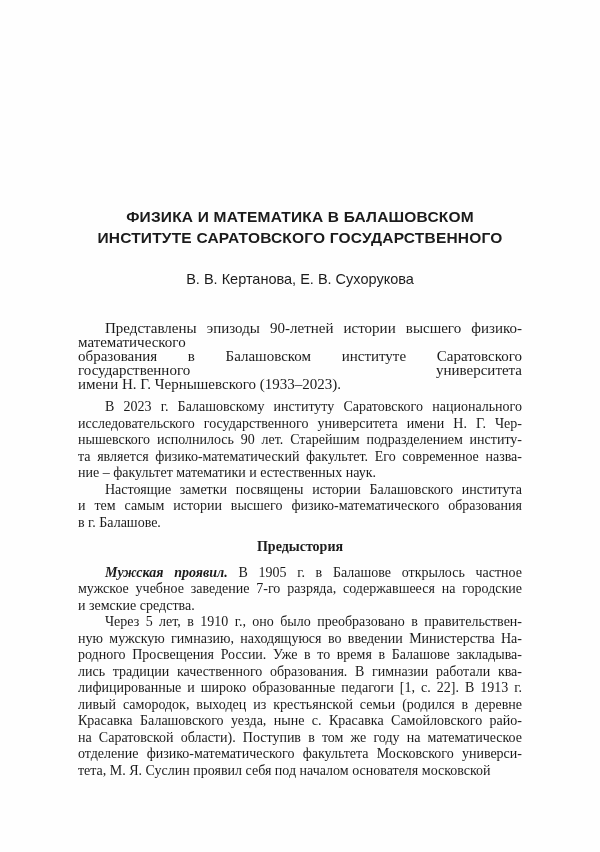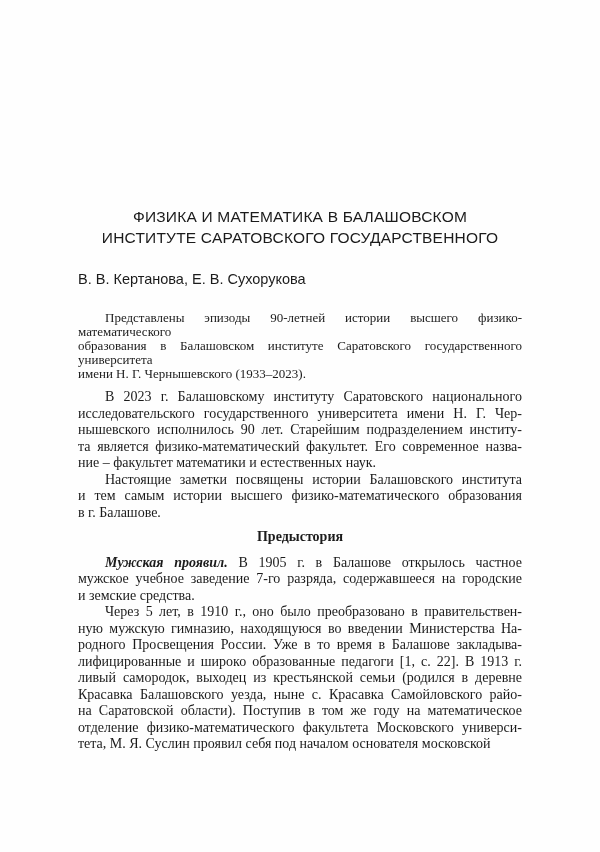--- a/index.html
+++ b/index.html
@@ -15,38 +15,38 @@
     background: #fefefe;
     color: #1b1b1b;
     font-family: "Liberation Serif", serif;
     box-sizing: border-box;
     padding: 206px 78px 0 78px;
     overflow: hidden;
   }
   .title {
     margin: 0;
     font-family: "Liberation Sans", sans-serif;
-    font-weight: normal;
+    font-weight: bold;
     font-size: 15.5px;
     line-height: 21px;
     text-align: center;
     letter-spacing: 0.2px;
   }
   .title .title-line {
     display: block;
   }
   .authors {
     margin-top: 23px;
     font-family: "Liberation Sans", sans-serif;
     font-size: 14.5px;
-    text-align: left;
+    text-align: center;
   }
   .abstract {
-    margin-top: 24px;
-    font-size: 13px;
+    margin-top: 34px;
+    font-size: 15px;
     line-height: 14px;
   }
   .article-body {
     margin-top: 8px;
     font-size: 14px;
     line-height: 16.5px;
   }
   .para {
     margin: 0;
   }
@@ -115,20 +115,21 @@
       <div class="section-heading">Предыстория</div>
       <div class="para">
         <div class="line first"><span class="lead">Мужская проявил.</span> В 1905 г. в Балашове открылось частное</div>
         <div class="line">мужское учебное заведение 7-го разряда, содержавшееся на городские</div>
         <div class="line last">и земские средства.</div>
       </div>
       <div class="para">
         <div class="line first">Через 5 лет, в 1910 г., оно было преобразовано в правительствен-</div>
         <div class="line">ную мужскую гимназию, находящуюся во введении Министерства На-</div>
         <div class="line">родного Просвещения России. Уже в то время в Балашове закладыва-</div>
+        <div class="line">лись традиции качественного образования. В гимназии работали ква-</div>
         <div class="line">лифицированные и широко образованные педагоги [1, с. 22]. В 1913 г.</div>
         <div class="line">ливый самородок, выходец из крестьянской семьи (родился в деревне</div>
         <div class="line">Красавка Балашовского уезда, ныне с. Красавка Самойловского райо-</div>
         <div class="line">на Саратовской области). Поступив в том же году на математическое</div>
         <div class="line">отделение физико-математического факультета Московского универси-</div>
         <div class="line last">тета, М. Я. Суслин проявил себя под началом основателя московской</div>
       </div>
     </div>
 
 

